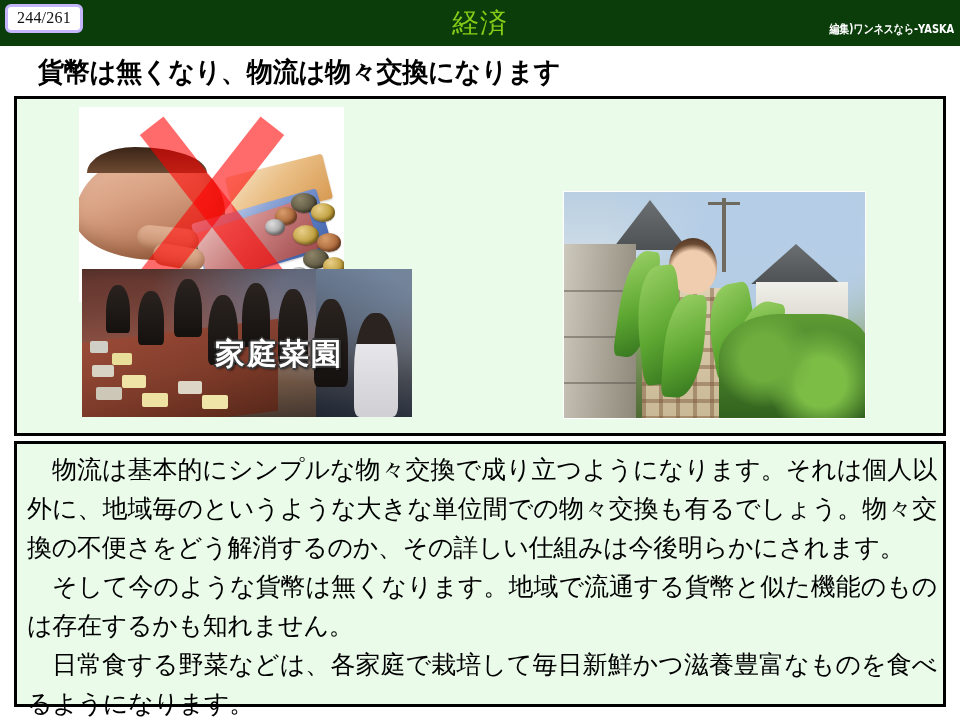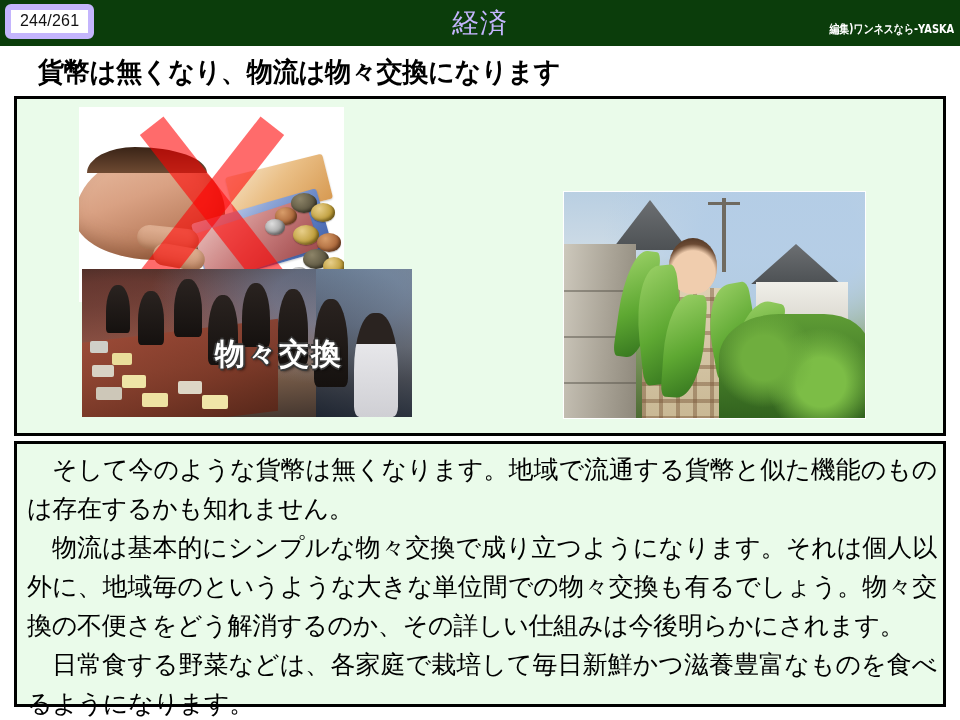--- a/index.html
+++ b/index.html
@@ -27,35 +27,35 @@
     width: 960px;
     height: 46px;
     background: #0b3d0b;
   }
   .page-badge {
     position: absolute;
     left: 5px;
     top: 4px;
     padding: 1px 9px 2px 9px;
     background: #ffffff;
-    border: 6px solid #c4b5fd;
+    border: 3px solid #c4b5fd;
     border-radius: 6px;
     color: #111111;
     font-size: 16px;
     line-height: 20px;
     letter-spacing: 0.2px;
-    font-family: Liberation Sans, sans-serif;
+    font-family: Liberation Serif, serif;
   }
   .banner-title {
     position: absolute;
     left: 0;
     top: 7px;
     width: 960px;
     text-align: center;
-    color: #c4b5fd;
+    color: #84cc16;
     font-size: 27px;
     line-height: 32px;
     font-weight: 400;
     letter-spacing: 1px;
   }
   .banner-credit {
     position: absolute;
     right: 6px;
     top: 22px;
     color: #ffffff;
@@ -425,40 +425,40 @@
       <div class="goods" style="left:120px; top:126px; width:26px; height:14px; background:#f0e5a8;"></div>
       <div class="person" style="left:24px;  top:16px; width:24px; height:48px;"></div>
       <div class="person" style="left:56px;  top:22px; width:26px; height:54px;"></div>
       <div class="person" style="left:92px;  top:10px; width:28px; height:58px;"></div>
       <div class="person" style="left:126px; top:26px; width:30px; height:70px;"></div>
       <div class="person" style="left:160px; top:14px; width:28px; height:64px;"></div>
       <div class="person" style="left:196px; top:20px; width:30px; height:76px;"></div>
       <div class="person" style="left:232px; top:30px; width:34px; height:88px;"></div>
       <div class="person" style="left:272px; top:44px; width:44px; height:104px; background:linear-gradient(180deg,#2a2320 0 30%,#e7e7ea 30%,#cfcfd4 100%);"></div>
     </div>
-    <div class="photo-label" id="barter-label">物々交換</div>
+    <div class="photo-label" id="barter-label">家庭菜園</div>
 
     <div class="photo" id="garden-photo">
       <div class="house" style="left:26px; top:8px; width:120px; height:50px; clip-path:polygon(18% 100%, 50% 0, 82% 100%);"></div>
       <div class="house" style="left:176px; top:52px; width:112px; height:40px; clip-path:polygon(10% 100%, 50% 0, 90% 100%);"></div>
       <div class="house-wall" style="left:192px; top:90px; width:92px; height:64px;"></div>
       <div class="pole"></div>
       <div class="wall"></div>
       <div class="person-body"></div>
       <div class="person-head"></div>
       <div class="leaf" style="left:56px;  top:58px;  width:34px; height:108px; transform:rotate(8deg);"></div>
       <div class="leaf" style="left:74px;  top:74px;  width:44px; height:118px; transform:rotate(-6deg);"></div>
       <div class="leaf" style="left:100px; top:102px; width:40px; height:104px; transform:rotate(4deg);"></div>
       <div class="leaf" style="left:146px; top:92px;  width:46px; height:96px;  transform:rotate(-10deg);"></div>
       <div class="leaf" style="left:172px; top:108px; width:42px; height:88px;  transform:rotate(12deg);"></div>
       <div class="bush"></div>
     </div>
   </div>
 
   <div class="panel" id="text-panel">
     <div id="body-text">
+      <p>物流は基本的にシンプルな物々交換で成り立つようになります。それは個人以外に、地域毎のというような大きな単位間での物々交換も有るでしょう。物々交換の不便さをどう解消するのか、その詳しい仕組みは今後明らかにされます。</p>
       <p>そして今のような貨幣は無くなります。地域で流通する貨幣と似た機能のものは存在するかも知れません。</p>
-      <p>物流は基本的にシンプルな物々交換で成り立つようになります。それは個人以外に、地域毎のというような大きな単位間での物々交換も有るでしょう。物々交換の不便さをどう解消するのか、その詳しい仕組みは今後明らかにされます。</p>
       <p>日常食する野菜などは、各家庭で栽培して毎日新鮮かつ滋養豊富なものを食べるようになります。</p>
     </div>
   </div>
 
 </div>
 
 </body></html>

